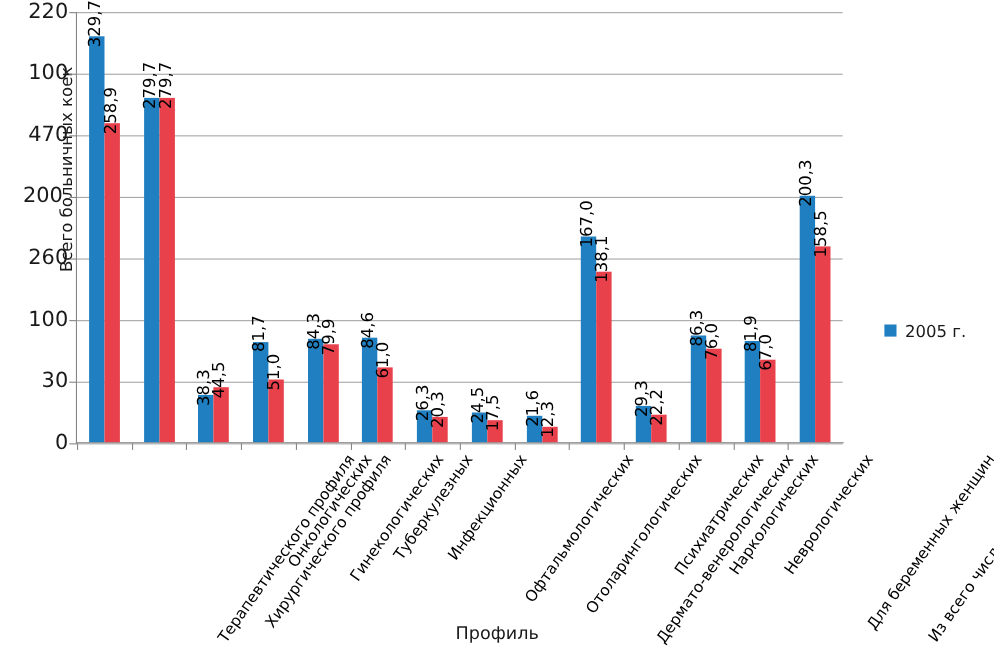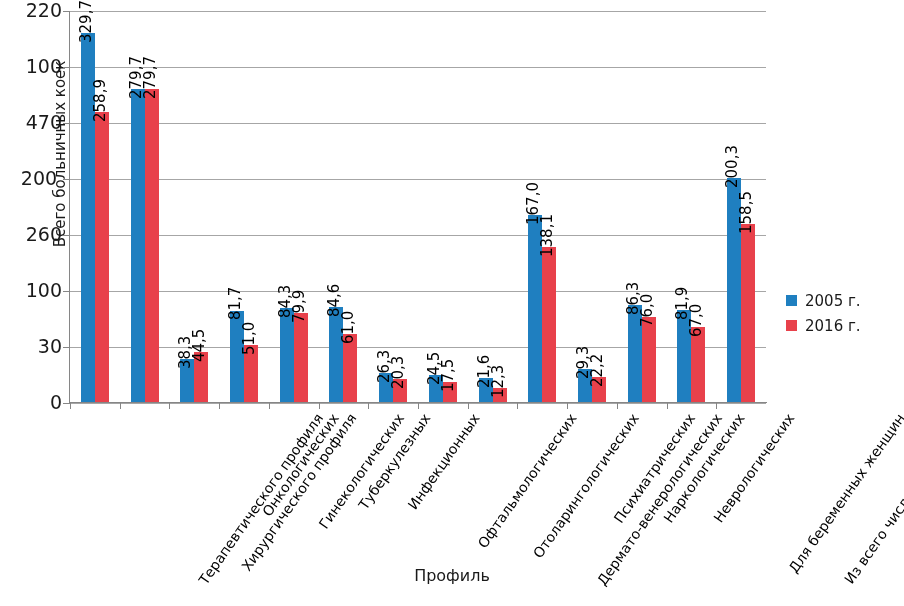--- a/index.html
+++ b/index.html
@@ -146,20 +146,21 @@
   #legend {
     position: absolute;
     left: 786px;
     top: 288px;
     width: 110px;
   }
   .legend-item {
     display: flex;
     align-items: center;
     height: 25px;
+    justify-content: center;
   }
   .legend-swatch {
     width: 11px;
     height: 11px;
     margin-right: 8px;
     flex: 0 0 auto;
   }
   .legend-swatch.s0 { background: #1F7FC0; }
   .legend-swatch.s1 { background: #E8414B; }
   .legend-text {
@@ -294,19 +295,15 @@
       <div class="cat-label" style="left: 685.143px; top: 8px;">Из всего числа-койки для…</div>
     </div>
 
   <div class="x-axis-title">Профиль</div>
 
   <div id="legend">
       <div class="legend-item">
         <span class="legend-swatch s0"></span>
         <span class="legend-text">2005 г.</span>
       </div>
-      <div class="legend-item">
-        <span class="legend-swatch s1"></span>
-        <span class="legend-text">2016 г.</span>
-      </div>
     </div>
 
 </div>
 
 </body></html>

